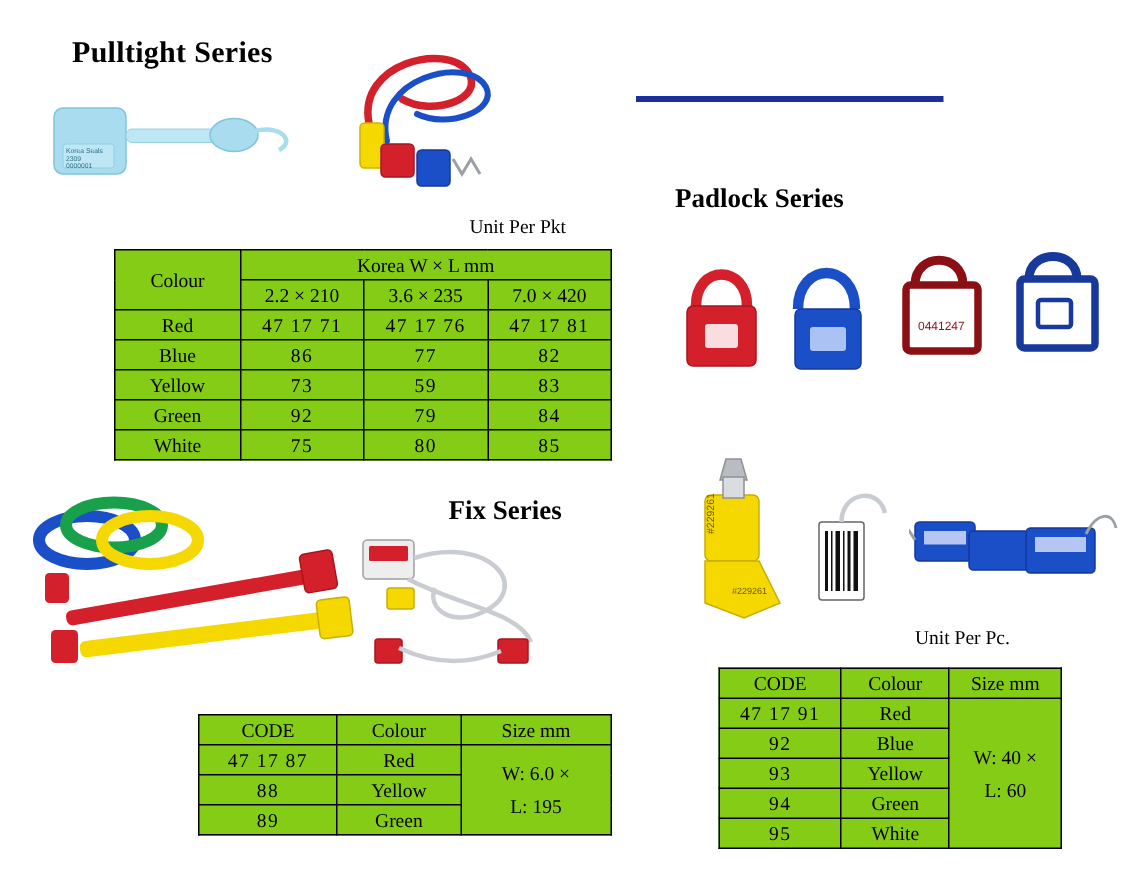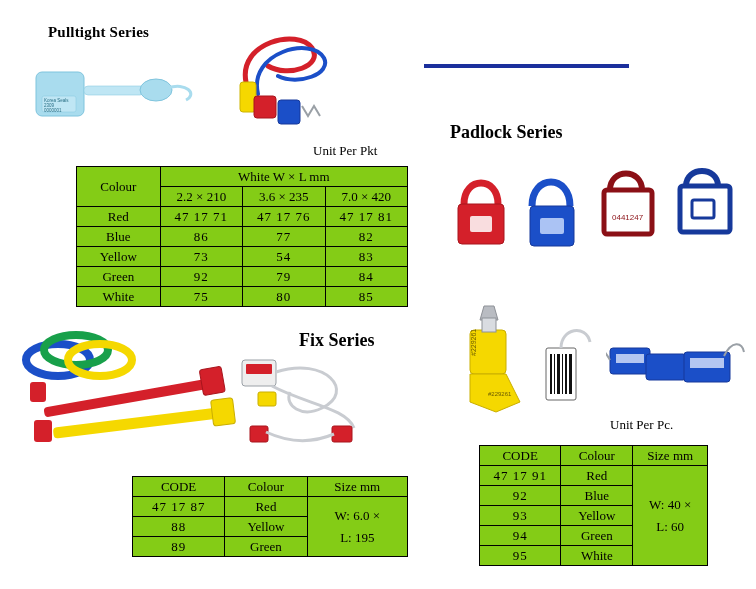--- a/index.html
+++ b/index.html
@@ -10,21 +10,21 @@
     color:#000;
     position:relative;
     overflow:hidden;
   }
   .page{position:relative;width:756px;height:589px;}
 
   
   .h-pulltight{
     position:absolute;left:48px;top:24px;
     font-family:"Liberation Serif", serif;
-    font-weight:bold;font-size:15px;letter-spacing:.2px;
+    font-weight:bold;font-size:20px;letter-spacing:.2px;
   }
   .h-security{
     position:absolute;left:468px;top:30px;
     font-family:"Liberation Serif", serif;
     font-weight:bold;font-style:italic;font-size:21px;
   }
   .h-security-rule{
     position:absolute;left:424px;top:64px;width:205px;height:4px;
     background:#1b2f9c;
   }
@@ -182,21 +182,21 @@
     <rect x="10" y="28" width="28" height="9" fill="#e8eeff" opacity=".75"></rect>
     <rect x="84" y="32" width="34" height="10" fill="#e8eeff" opacity=".75"></rect>
     <path d="M118 30 C126 14 136 16 138 26" fill="none" stroke="#9aa0a6" stroke-width="2"></path>
     <path d="M4 34 C-4 20 -10 18 -14 24" fill="none" stroke="#9aa0a6" stroke-width="2"></path>
   </svg>
 
   <table class="grid" id="tbl-pulltight">
     <tbody>
         <tr>
       <td rowspan="2" style="width:82px">Colour</td>
-      <td colspan="3">White W × L mm</td>
+      <td colspan="3">Korea W × L mm</td>
     </tr>
     <tr>
       <td style="width:84px">2.2 × 210</td>
       <td style="width:84px">3.6 × 235</td>
       <td style="width:84px">7.0 × 420</td>
     </tr>
     <tr>
       <td>Red</td>
       <td class="code">47 17 71</td>
       <td class="code">47 17 76</td>
@@ -204,21 +204,21 @@
     </tr>
     <tr>
       <td>Blue</td>
       <td class="code">86</td>
       <td class="code">77</td>
       <td class="code">82</td>
     </tr>
     <tr>
       <td>Yellow</td>
       <td class="code">73</td>
-      <td class="code">54</td>
+      <td class="code">59</td>
       <td class="code">83</td>
     </tr>
     <tr>
       <td>Green</td>
       <td class="code">92</td>
       <td class="code">79</td>
       <td class="code">84</td>
     </tr>
     <tr>
       <td>White</td>

